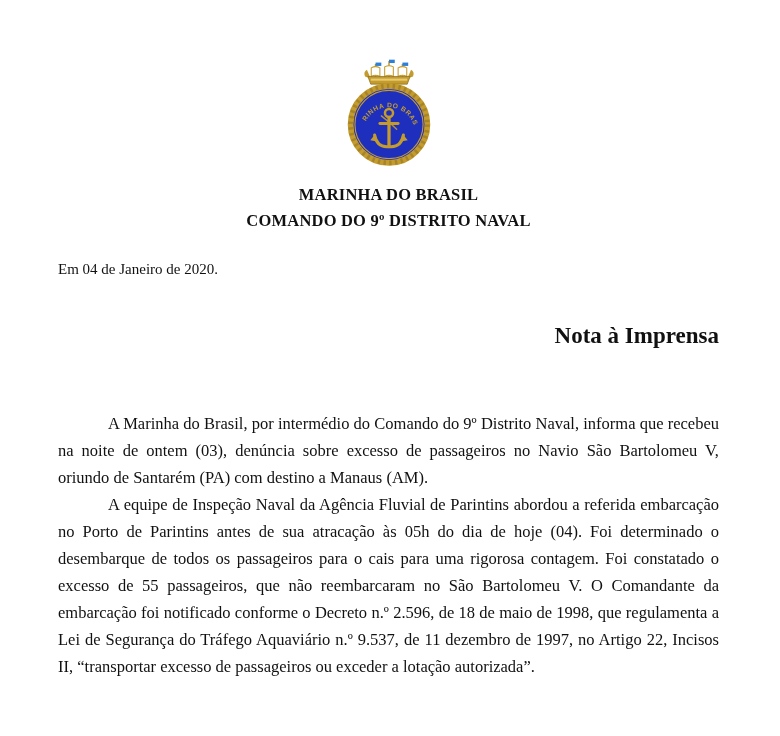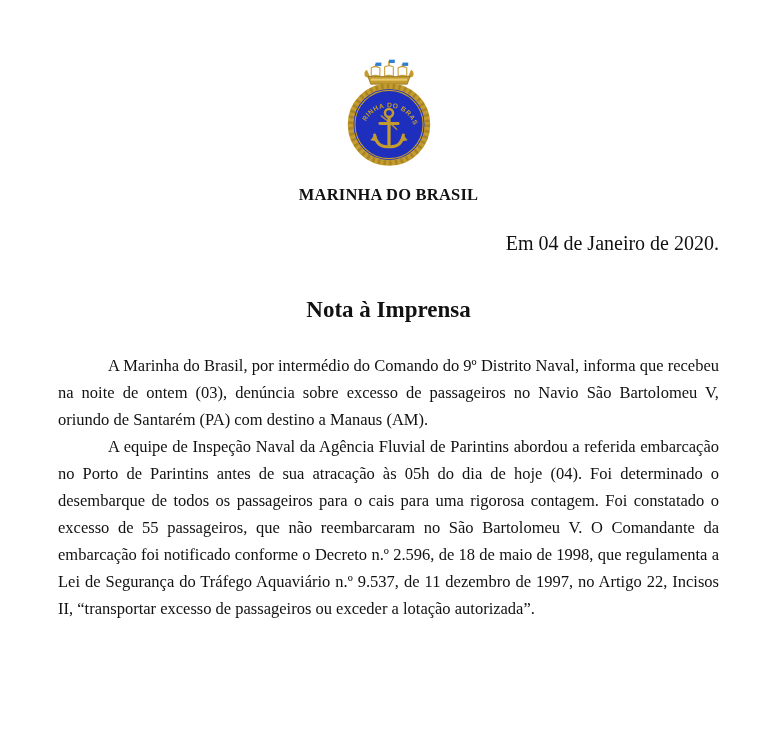--- a/index.html
+++ b/index.html
@@ -30,34 +30,34 @@
   .org-header {
     margin-top: 12px;
     text-align: center;
     font-weight: bold;
     font-size: 16.5px;
     line-height: 26px;
     letter-spacing: 0.2px;
   }
   .dateline {
     margin-top: 22px;
-    text-align: right;
-    font-size: 20px;
+    text-align: left;
+    font-size: 15px;
     line-height: 26px;
     font-family: Liberation Serif, serif;
   }
   .doc-title {
     margin-top: 40px;
-    text-align: center;
+    text-align: right;
     font-weight: bold;
     font-size: 23px;
     line-height: 28px;
   }
   .doc-body {
-    margin-top: 28px;
+    margin-top: 60px;
     font-size: 16.5px;
     line-height: 27px;
     text-align: justify;
   }
   .doc-body p {
     margin: 0;
     text-indent: 50px;
   }
   .emblem-arc-text {
     font-family: "Liberation Sans", sans-serif;
@@ -118,20 +118,21 @@
         <path d="M 35,80 l -4.5,5.5 l 8.5,1.5 z" fill="#C39B2E" stroke="none"></path>
         <path d="M 65,80 l 4.5,5.5 l -8.5,1.5 z" fill="#C39B2E" stroke="none"></path>
 
         <path d="M 42,60 Q 50,66 58,74" stroke-width="1.4" opacity="0.9"></path>
       </g>
     </svg>
   </div>
 
   <div class="org-header">
     <div>MARINHA DO BRASIL</div>
+    <div>COMANDO DO 9º DISTRITO NAVAL</div>
   </div>
 
   <div class="dateline">
     <div>Em 04 de Janeiro de 2020.</div>
   </div>
 
   <div class="doc-title">Nota à Imprensa</div>
 
   <div class="doc-body">
     <p>A Marinha do Brasil, por intermédio do Comando do 9º Distrito Naval, informa que recebeu na noite de ontem (03), denúncia sobre excesso de passageiros no Navio São Bartolomeu V, oriundo de Santarém (PA) com destino a Manaus (AM).</p>

